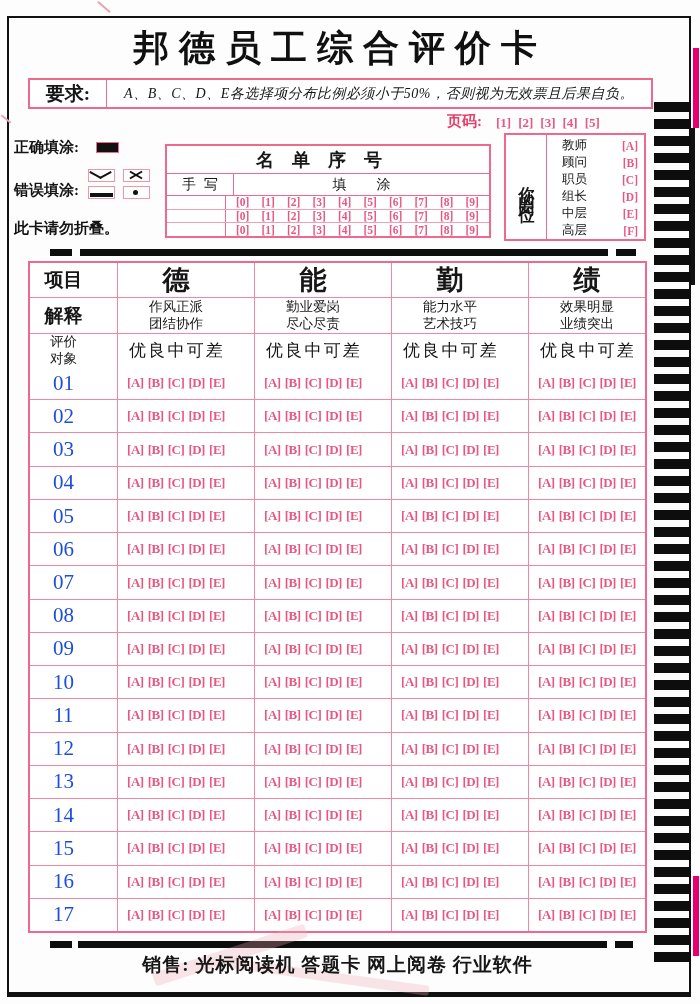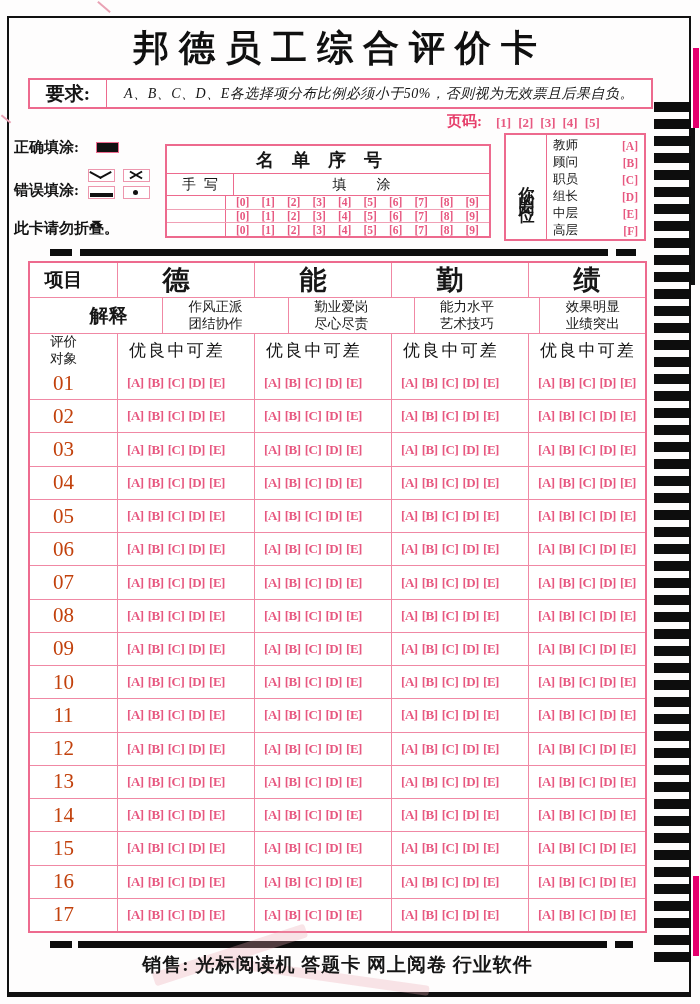--- a/index.html
+++ b/index.html
@@ -35,47 +35,47 @@
   #roster .hd{height:27px;display:flex;align-items:center;justify-content:center;font-size:18px;font-weight:bold;letter-spacing:18px;border-bottom:1px solid #ed6a8e;}
   #roster .sub{height:21px;display:flex;border-bottom:1px solid #ed6a8e;}
   #roster .sub .hw{width:58px;border-right:1px solid #ed6a8e;display:flex;align-items:center;justify-content:center;font-size:14px;letter-spacing:8px;padding-left:8px;}
   #roster .sub .ft{flex:1;display:flex;align-items:center;justify-content:center;font-size:14px;letter-spacing:30px;padding-left:30px;}
   #roster .drow{flex:1;display:flex;border-bottom:1px solid #f0a0b5;}
   #roster .drow:last-child{border-bottom:none;}
   #roster .drow .hwcell{width:58px;border-right:1px solid #ed6a8e;}
   #roster .drow .digits{flex:1;display:flex;align-items:center;justify-content:space-around;padding:0 4px;}
   #roster .digits span{font-size:11.5px;color:#e75880;font-weight:bold;}
   
-  #position{left:504px;top:133px;width:142px;height:108px;border:2px solid #ed6a8e;background:#fff;display:flex;}
+  #position{left:504px;top:133px;width:142px;height:108px;border:2px solid #ed6a8e;background:#fff;display:flex;gap:9px;}
   #position .vlabel{width:40px;border-right:1px solid #ed6a8e;display:flex;align-items:center;justify-content:center;writing-mode:vertical-rl;text-orientation:upright;font-size:16px;letter-spacing:7px;font-weight:bold;}
   #position .items{flex:1;display:flex;flex-direction:column;justify-content:space-around;padding:2px 6px;}
   #position .pitem{display:flex;justify-content:space-between;align-items:center;}
   #position .pitem .nm{font-size:12.5px;color:#141414;}
   #position .pitem .cd{font-size:11.5px;color:#e75880;font-weight:bold;}
   
   .syncbar{height:7px;background:#0d0d0d;}
   
   #etable{left:28px;top:261px;width:619px;height:672px;border:2px solid #ed6a8e;background:#fff;display:flex;flex-direction:column;}
   .erow{display:flex;border-top:1px solid #f088a4;gap:20px;}
   .erow:first-child{border-top:none;}
   .ecell{border-left:1px solid #f088a4;display:flex;align-items:center;justify-content:center;}
   .ecell:first-child{border-left:none;}
   .c-num{width:67px;flex:none;flex-direction:column;}
   .c-grp{flex:1;}
   #erow-cat{height:34px;flex:none;}
   #erow-cat .c-num{font-size:19px;font-weight:bold;}
   #erow-cat .c-grp{font-size:27px;font-weight:bold;}
   #erow-exp{height:35px;flex:none;}
-  #erow-exp .c-num{font-size:19px;font-weight:bold;padding-left:45px;}
+  #erow-exp .c-num{font-size:19px;font-weight:bold;}
   #erow-exp .c-grp{font-size:13.5px;line-height:1.25;flex-direction:column;}
   #erow-scale{height:33px;flex:none;}
   #erow-scale .c-num{font-size:13.5px;line-height:1.2;}
   #erow-scale .c-grp{justify-content:space-around;padding:0 10px;font-size:17px;}
   .drow-eval{flex:1;}
-  .drow-eval .c-num{font-size:21px;color:#c2410c;}
+  .drow-eval .c-num{font-size:21px;color:#1d4ed8;}
   .drow-eval .c-grp{justify-content:space-around;padding:0 7px;}
   .drow-eval .opt{font-size:13px;color:#e75880;font-weight:bold;letter-spacing:-.5px;}
   
   #tmarks{left:654px;top:102px;width:37px;}
   #tmarks .tm{width:37px;height:10px;background:#0d0d0d;margin-bottom:7px;}
   
   #strip-magenta-top{left:693px;top:48px;width:6px;height:80px;background:#e5006e;}
   #strip-black{left:691px;top:128px;width:4px;height:157px;background:#111;}
   #strip-magenta-bottom{left:693px;top:876px;width:6px;height:80px;background:#e5006e;}
   

